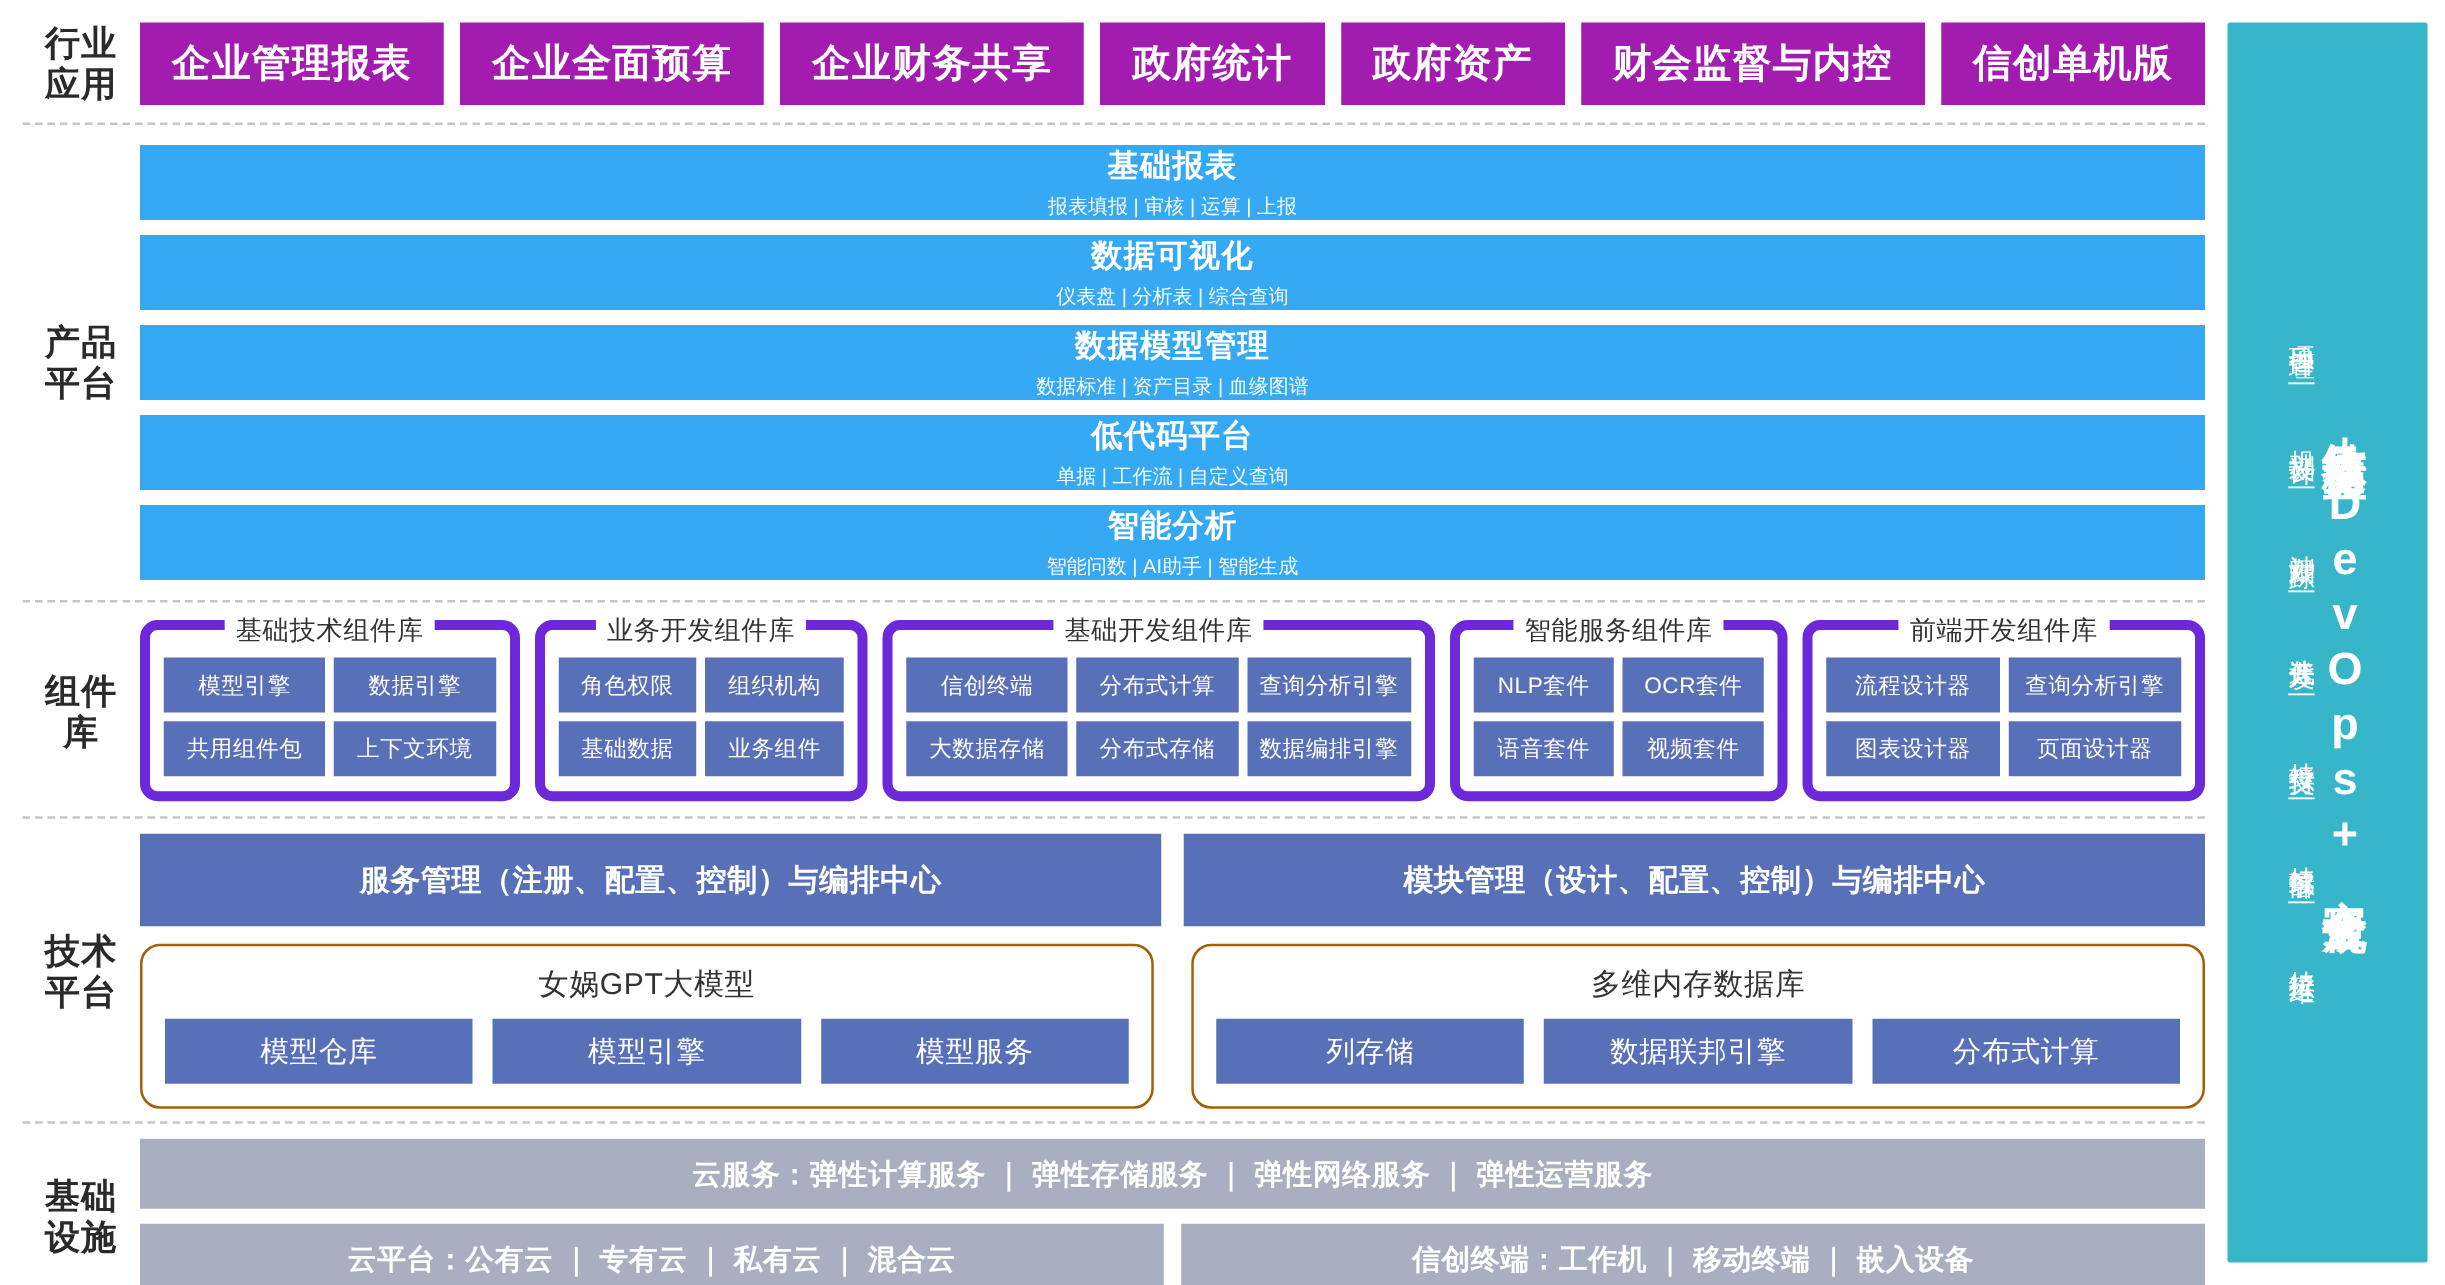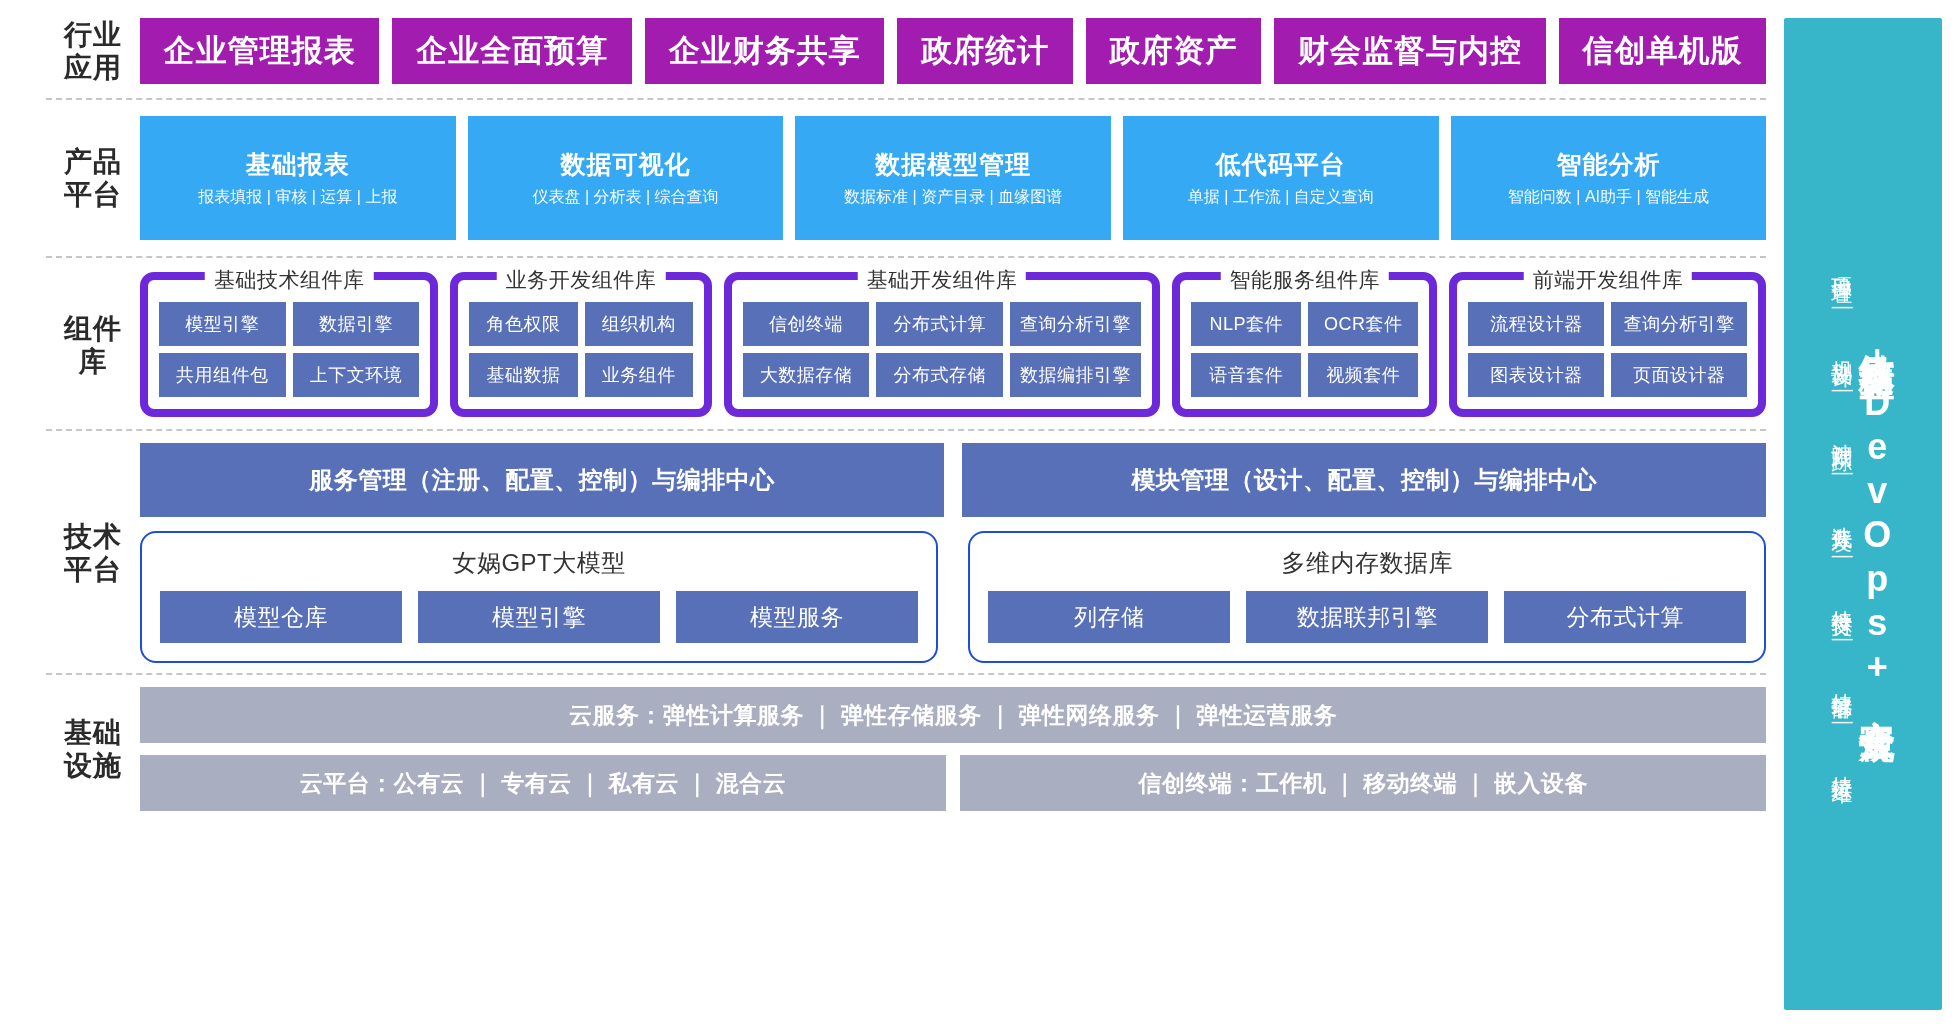--- a/index.html
+++ b/index.html
@@ -15,21 +15,20 @@
     display: flex;
     flex-direction: row;
   }
 
   
   .main-col {
     width: 1782px;
     height: 1028px;
     position: relative;
     padding: 0;
-    margin-left: 28px;
   }
 
   
   .band {
     display: flex;
     flex-direction: row;
     align-items: center;
     width: 100%;
   }
   .band-label {
@@ -61,21 +60,21 @@
     display: flex; align-items: center; justify-content: center;
     font-size: 31px; font-weight: 700;
     letter-spacing: 1px;
     white-space: nowrap;
     padding: 0 14px;
     flex: 1 1 auto;
   }
 
   
   .row-product { padding: 16px 0 16px 0; }
-  .product-row { display: flex; flex-direction: row; gap: 12px; padding-right: 18px; }
+  .product-row { display: flex; flex-direction: column; gap: 12px; padding-right: 18px; }
   .prod-box {
     background: #36a9f4;
     color: #ffffff;
     height: 124px;
     flex: 1 1 0;
     display: flex; flex-direction: column;
     align-items: center; justify-content: center;
     gap: 6px;
     padding: 0 8px;
   }
@@ -128,21 +127,21 @@
     color: #ffffff;
     height: 74px;
     flex: 1 1 0;
     display: flex; align-items: center; justify-content: center;
     font-size: 24px; font-weight: 700;
     white-space: nowrap;
     letter-spacing: .5px;
   }
   .plat-row { display: flex; flex-direction: row; gap: 30px; }
   .plat-group {
-    border: 2px solid #1d4ed8;
+    border: 2px solid #a16207;
     border-radius: 16px;
     flex: 1 1 0;
     padding: 14px 18px 18px 18px;
     display: flex; flex-direction: column; gap: 12px;
   }
   .plat-title {
     text-align: center;
     font-size: 24px;
     font-weight: 500;
     color: #333333;

